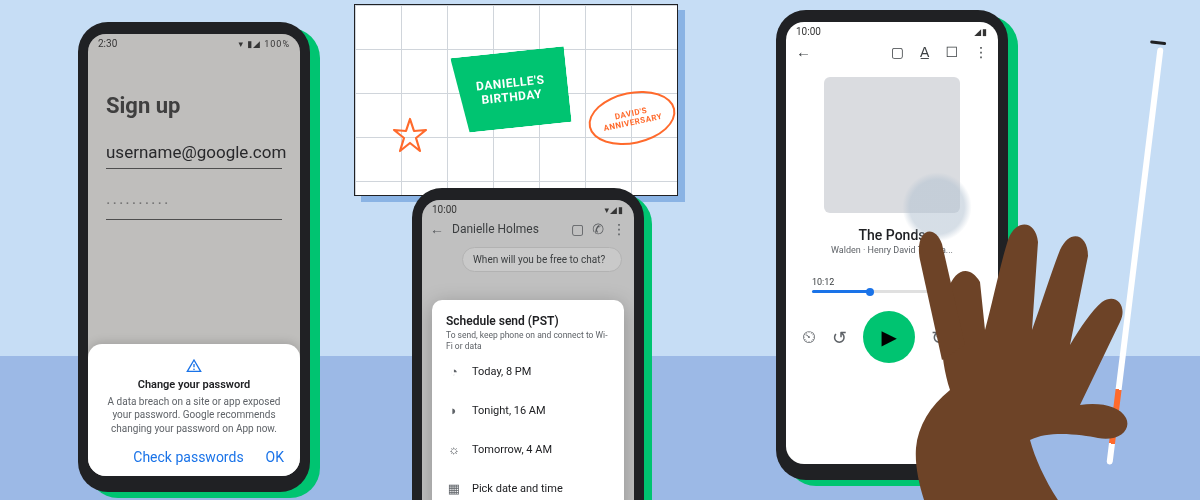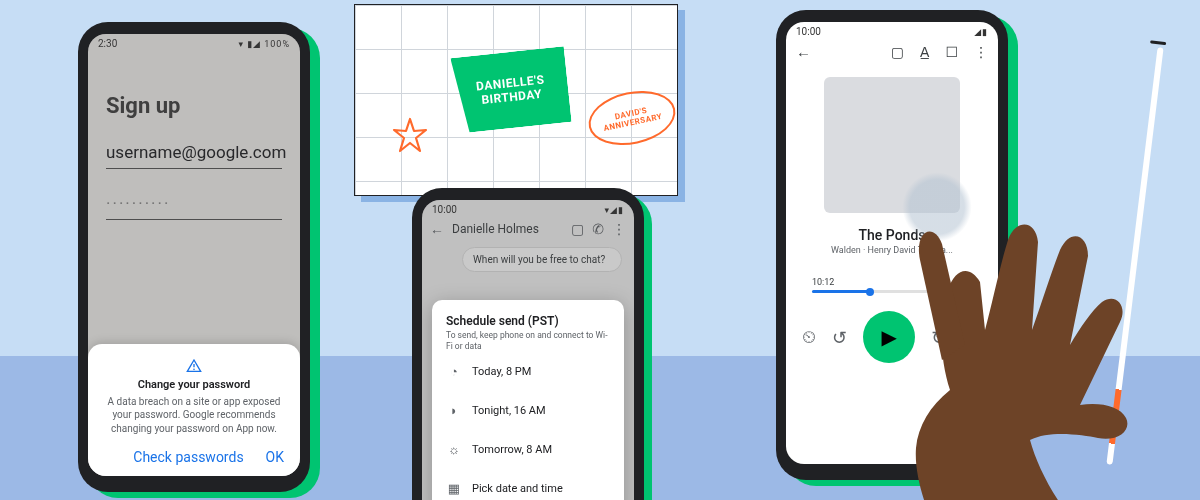--- a/index.html
+++ b/index.html
@@ -265,21 +265,21 @@
       <div class="opt">
         <span class="ic">◔</span>
         <span>Today, 8 PM</span>
       </div>
       <div class="opt">
         <span class="ic">◗</span>
         <span>Tonight, 16 AM</span>
       </div>
       <div class="opt">
         <span class="ic">☼</span>
-        <span>Tomorrow, 8 AM</span>
+        <span>Tomorrow, 4 AM</span>
       </div>
       <div class="opt">
         <span class="ic">▦</span>
         <span>Pick date and time</span>
       </div>
 
     </div>
   </div>
 </div>
 

